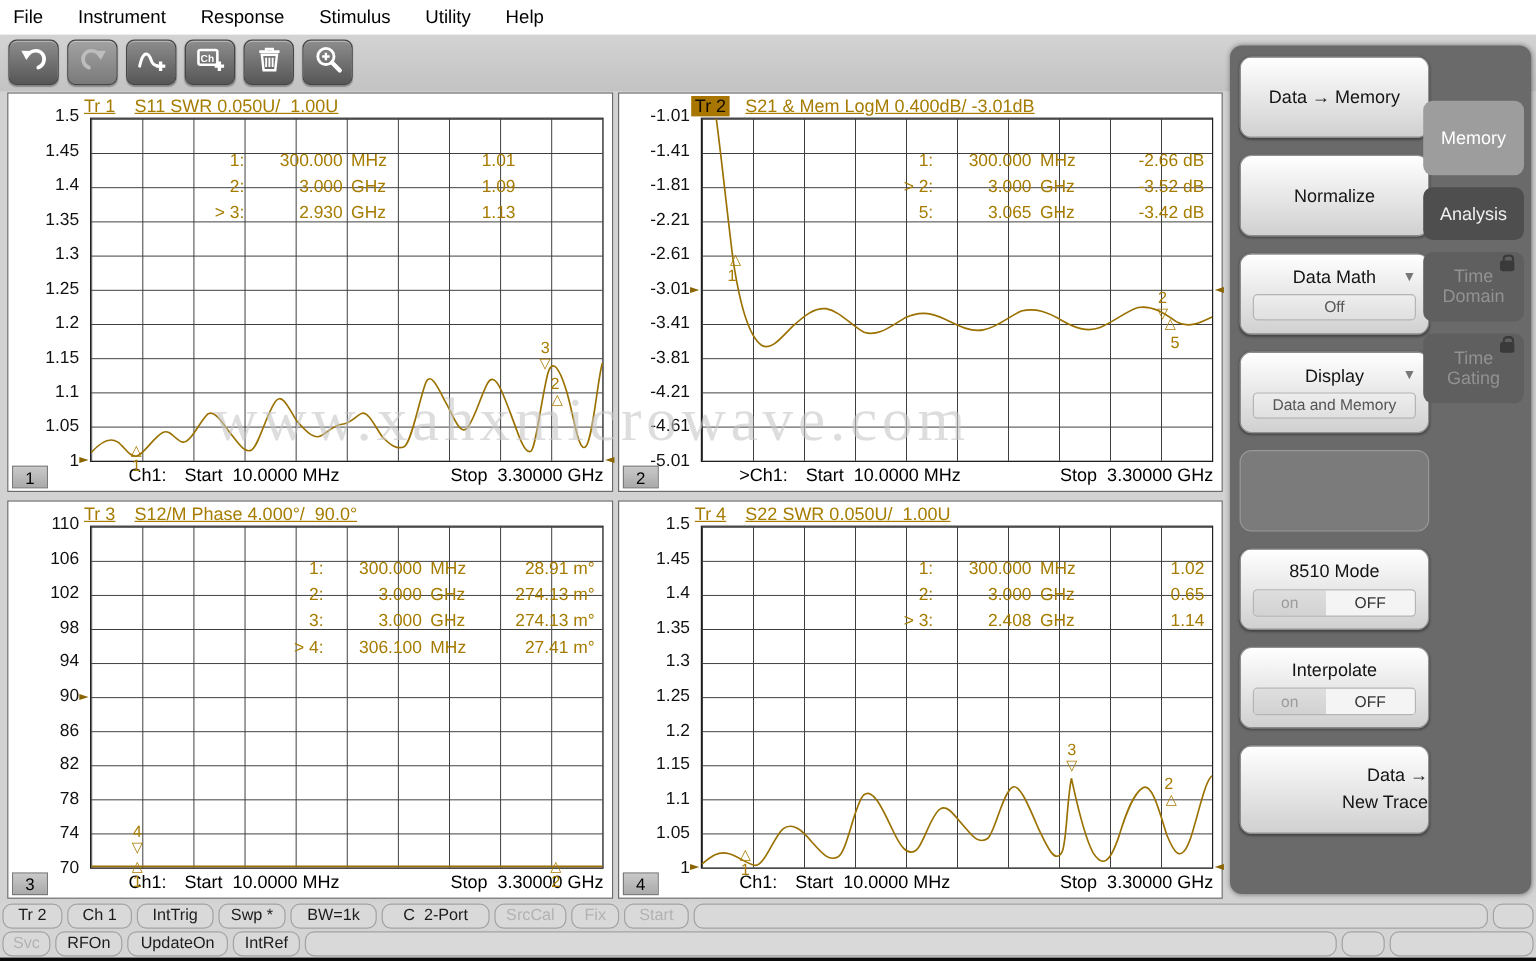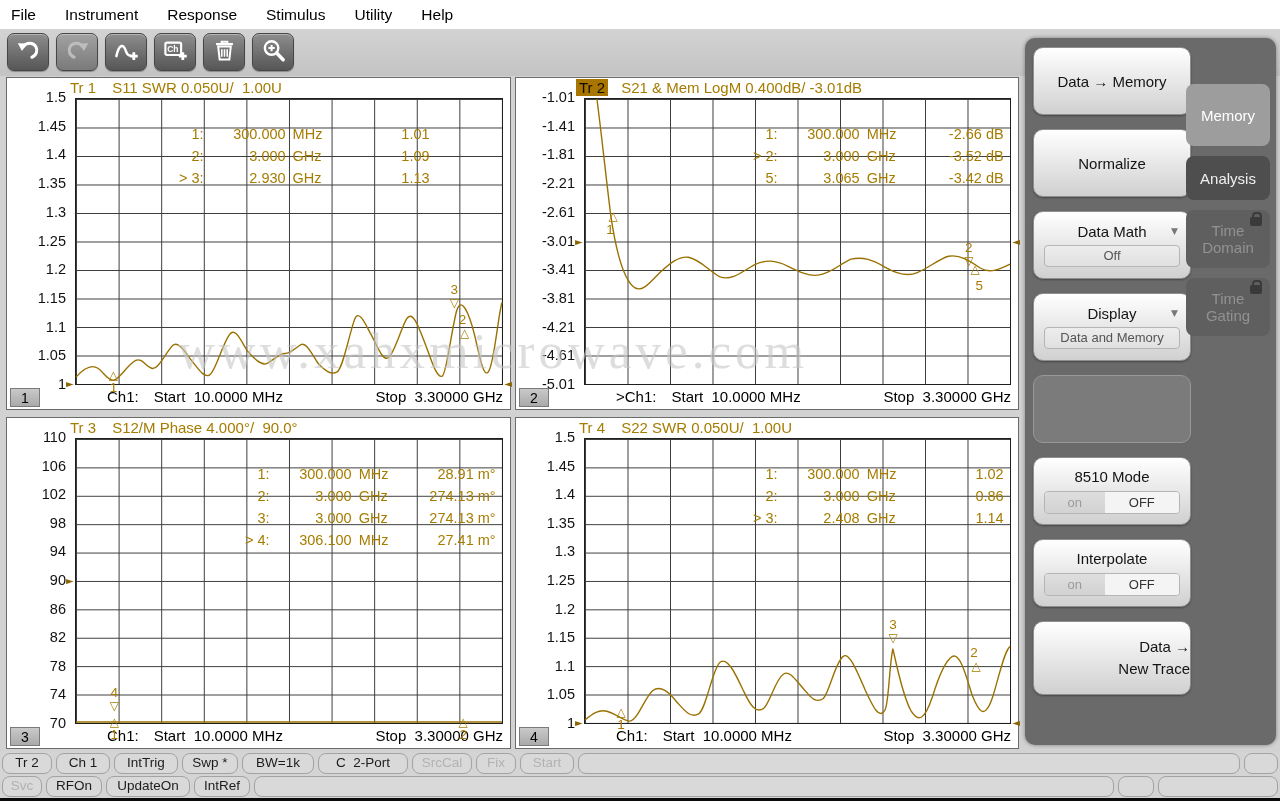--- a/index.html
+++ b/index.html
@@ -21,21 +21,21 @@
   .tbtn svg { width:27px; height:27px; }
 
   
   .plot-window { position:absolute; background:#fff; border:1px solid #6b6b6b; }
   #w0 { left:6px;  top:77px;  width:505px; height:333px; }
   #w1 { left:515px; top:77px;  width:504px; height:333px; }
   #w2 { left:6px;  top:417px; width:505px; height:332px; }
   #w3 { left:515px; top:417px; width:504px; height:332px; }
 
   .ptitle { position:absolute; left:60px; top:1px; height:18px; font-size:15px; color:#a67c00;
-    display:flex; gap:13px; align-items:flex-start; white-space:pre; z-index:4; }
+    display:flex; gap:13px; align-items:flex-end; white-space:pre; z-index:4;text-decoration:underline; }
   .tr-tag { padding:0 3px; }
   .tr-tag.selected { background:#a87500; color:#120c00; }
 
   .ylabels { position:absolute; left:0; top:20px; bottom:24px; width:64px; }
   .yl { position:absolute; right:5px; transform:translateY(-55%); font-size:14.5px; color:#111; }
 
   .grid { position:absolute; left:68px; top:20px; right:7px; bottom:24px; border:1px solid #1f1f1f;
     background-image:linear-gradient(to right,#3c3c3c 1px,transparent 1px),
                      linear-gradient(to bottom,#3c3c3c 1px,transparent 1px);
     background-size:10% 100%,100% 10%; overflow:visible; }
@@ -313,21 +313,21 @@
       <span class="yl" style="top: 80%;">1.1</span>
       <span class="yl" style="top: 90%;">1.05</span>
       <span class="yl" style="top: 100%;">1</span>
     </div>
   <div class="grid">
     <svg class="trace-svg" viewBox="0 0 428 290" preserveAspectRatio="none">
       <path d="M0 287 C8 280 14 276 22 278 C30 280 36 286 44 288 C52 290 60 264 68 257 C76 251 84 258 92 268 C100 277 106 285 114 281 C122 277 128 235 136 228 C144 222 152 241 160 258 C166 271 172 281 180 275 C186 270 192 245 200 240 C206 236 212 246 220 255 C226 262 232 271 240 265 C246 259 252 228 260 222 C266 217 274 237 282 256 C290 273 296 287 302 277 C306 270 306 235 310 214 C314 232 320 262 328 277 C336 290 342 287 350 263 C356 243 362 227 370 222 C378 218 384 243 390 262 C396 277 402 288 410 265 C416 247 422 216 428 212"></path>
       </svg>
     <div class="mtable">
         <div class="mrow"><span class="mc mc-num">1:</span><span class="mc mc-freq">300.000</span><span class="mc mc-unit">MHz</span><span class="mc mc-val">1.02</span></div>
-        <div class="mrow"><span class="mc mc-num">2:</span><span class="mc mc-freq">3.000</span><span class="mc mc-unit">GHz</span><span class="mc mc-val">0.86</span></div>
+        <div class="mrow"><span class="mc mc-num">2:</span><span class="mc mc-freq">3.000</span><span class="mc mc-unit">GHz</span><span class="mc mc-val">0.65</span></div>
         <div class="mrow"><span class="mc mc-num">&gt; 3:</span><span class="mc mc-freq">2.408</span><span class="mc mc-unit">GHz</span><span class="mc mc-val">1.14</span></div>
       </div>
   <span class="pm" style="left: 8.5%; top: 96%;">△</span>
       <span class="pml" style="left: calc(8.5% + 0px); top: calc(96% + 13px);">1</span>
       <span class="pm" style="left: 72.5%; top: 70%;">▽</span>
       <span class="pml" style="left: calc(72.5% + 0px); top: calc(70% - 13px);">3</span>
       <span class="pm" style="left: 92%; top: 80%;">△</span>
       <span class="pml" style="left: calc(92% - 2px); top: calc(80% - 13px);">2</span>
       <span class="ra ra-left" style="top: 100%;">►</span>
       <span class="ra ra-right" style="top: 100%;">◄</span>

